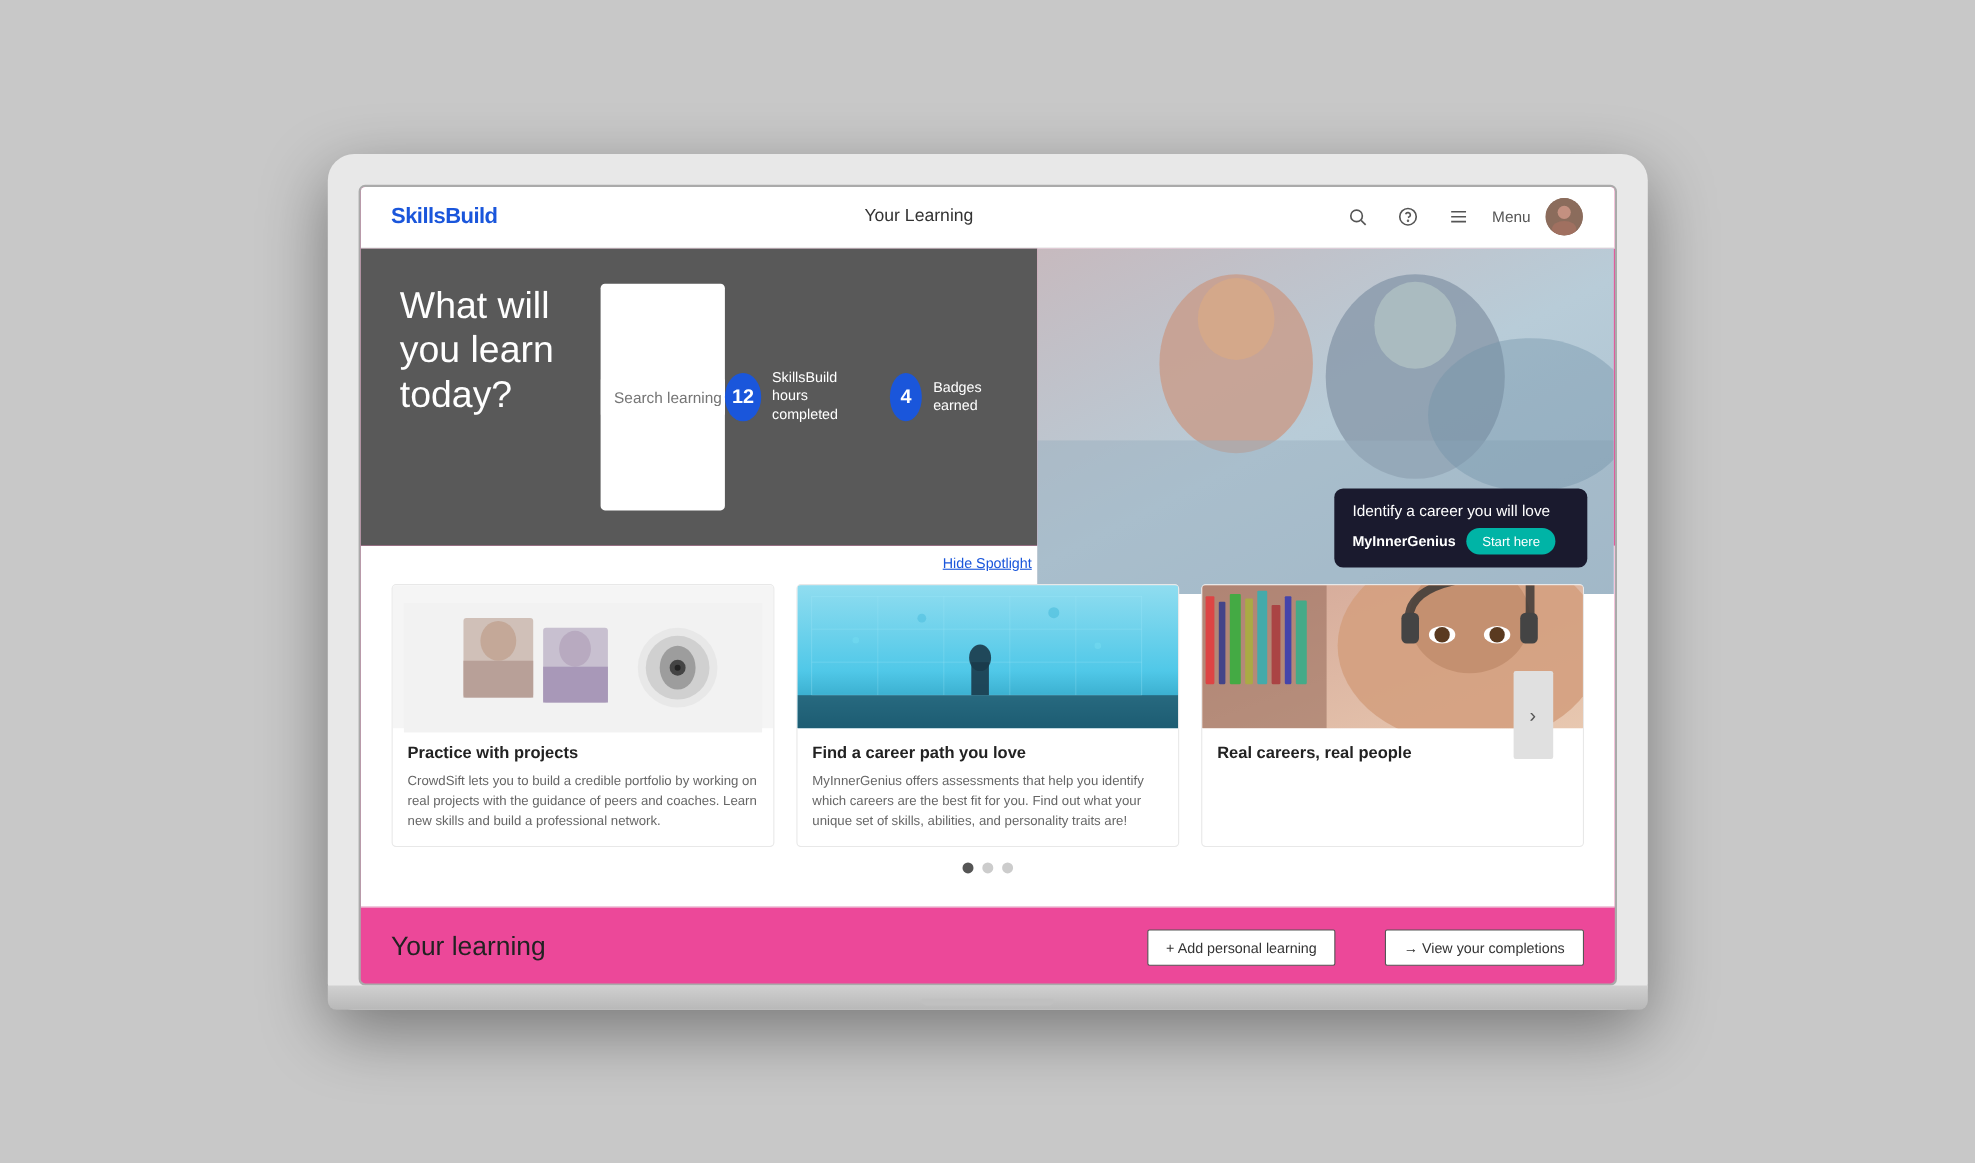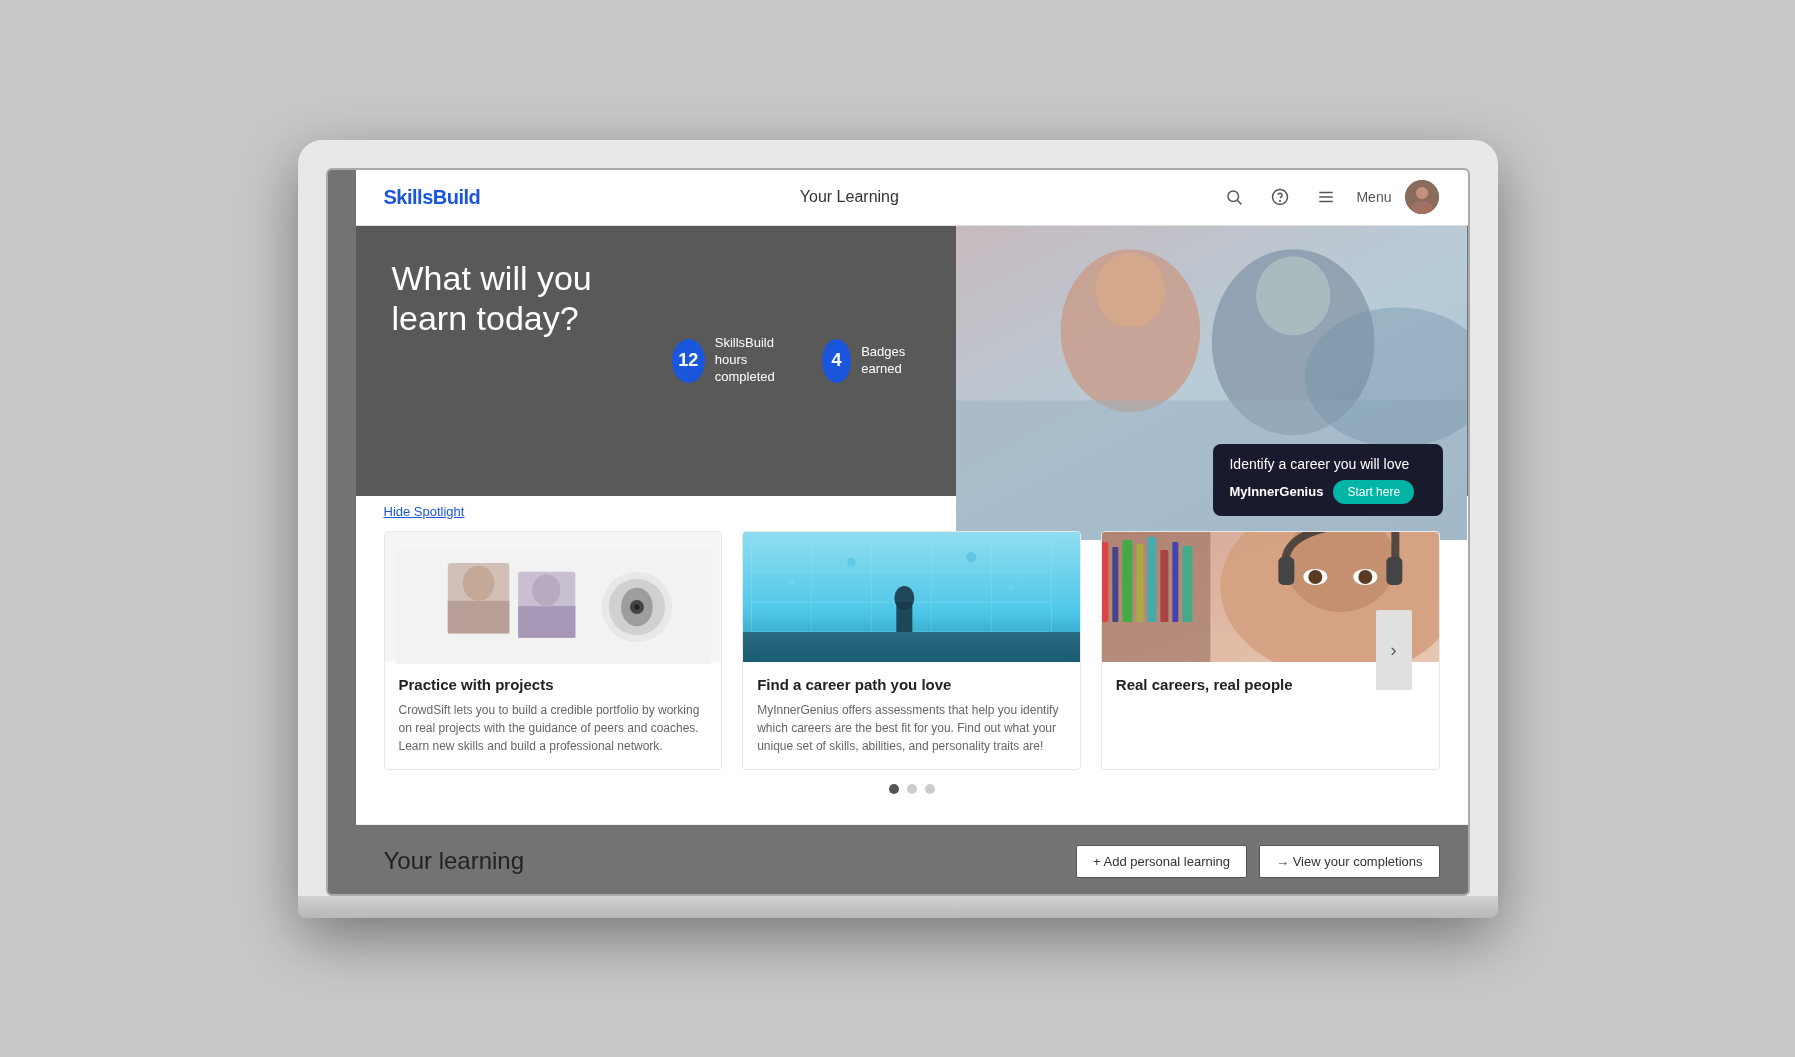--- a/index.html
+++ b/index.html
@@ -15,25 +15,24 @@
     .laptop-outer {
       width: 1200px;
       background: #e8e8e8;
       border-radius: 24px;
       padding: 28px 28px 0 28px;
       box-shadow: 0 20px 60px rgba(0,0,0,0.4);
       position: relative;
     }
 
     .screen {
-      background: #737373;
+      background: #ec4899;
       border-radius: 6px;
       overflow: hidden;
       border: 2px solid #aaa;
-      padding-left: 28px;
     }
 
     
     .navbar {
       display: flex;
       align-items: center;
       justify-content: space-between;
       padding: 0 28px;
       height: 56px;
       border-bottom: 1px solid #e0e0e0;
@@ -190,21 +189,21 @@
       font-weight: 500;
     }
 
     
     .cards-section {
       padding: 0 28px 16px;
       background: #fff;
     }
     .hide-spotlight-row {
       display: flex;
-      justify-content: flex-start;
+      justify-content: center;
       padding: 8px 0 12px;
     }
     .hide-spotlight-link {
       color: #1a56db;
       font-size: 13px;
       text-decoration: underline;
       cursor: pointer;
       background: none;
       border: none;
     }
@@ -323,20 +322,21 @@
       background: #fff;
       border: 1px solid #555;
       color: #333;
       padding: 8px 16px;
       font-size: 13px;
       cursor: pointer;
       border-radius: 2px;
       display: flex;
       align-items: center;
       gap: 6px;
+      margin-left: 33px;
     }
 
     
     .laptop-base {
       height: 22px;
       background: linear-gradient(180deg, #d0d0d0 0%, #b8b8b8 100%);
       margin: 0 -28px;
       border-radius: 0 0 8px 8px;
       display: flex;
       justify-content: center;
@@ -398,20 +398,29 @@
           </svg>
         </div>
       </div>
     </nav>
 
     <div class="hero">
 
       <div class="hero-left">
         <h1 class="hero-heading">What will you learn today?</h1>
 
+        <div class="hero-search-row">
+          <input class="hero-search-input" type="text" placeholder="Search learning" style="">
+          <button class="hero-search-btn">
+            <svg width="16" height="16" viewBox="0 0 24 24" fill="none" stroke="#555" stroke-width="2">
+              <circle cx="11" cy="11" r="7"></circle>
+                <line x1="16.5" y1="16.5" x2="22" y2="22"></line>
+            </svg>
+          </button>
+        </div>
 
         <div class="hero-stats">
           <div class="hero-stat">
             <div class="hero-stat-circle">
               <span>12</span>
             </div>
             <div class="hero-stat-text">
               <span>SkillsBuild hours</span><br>
               <span>completed</span>
             </div>

